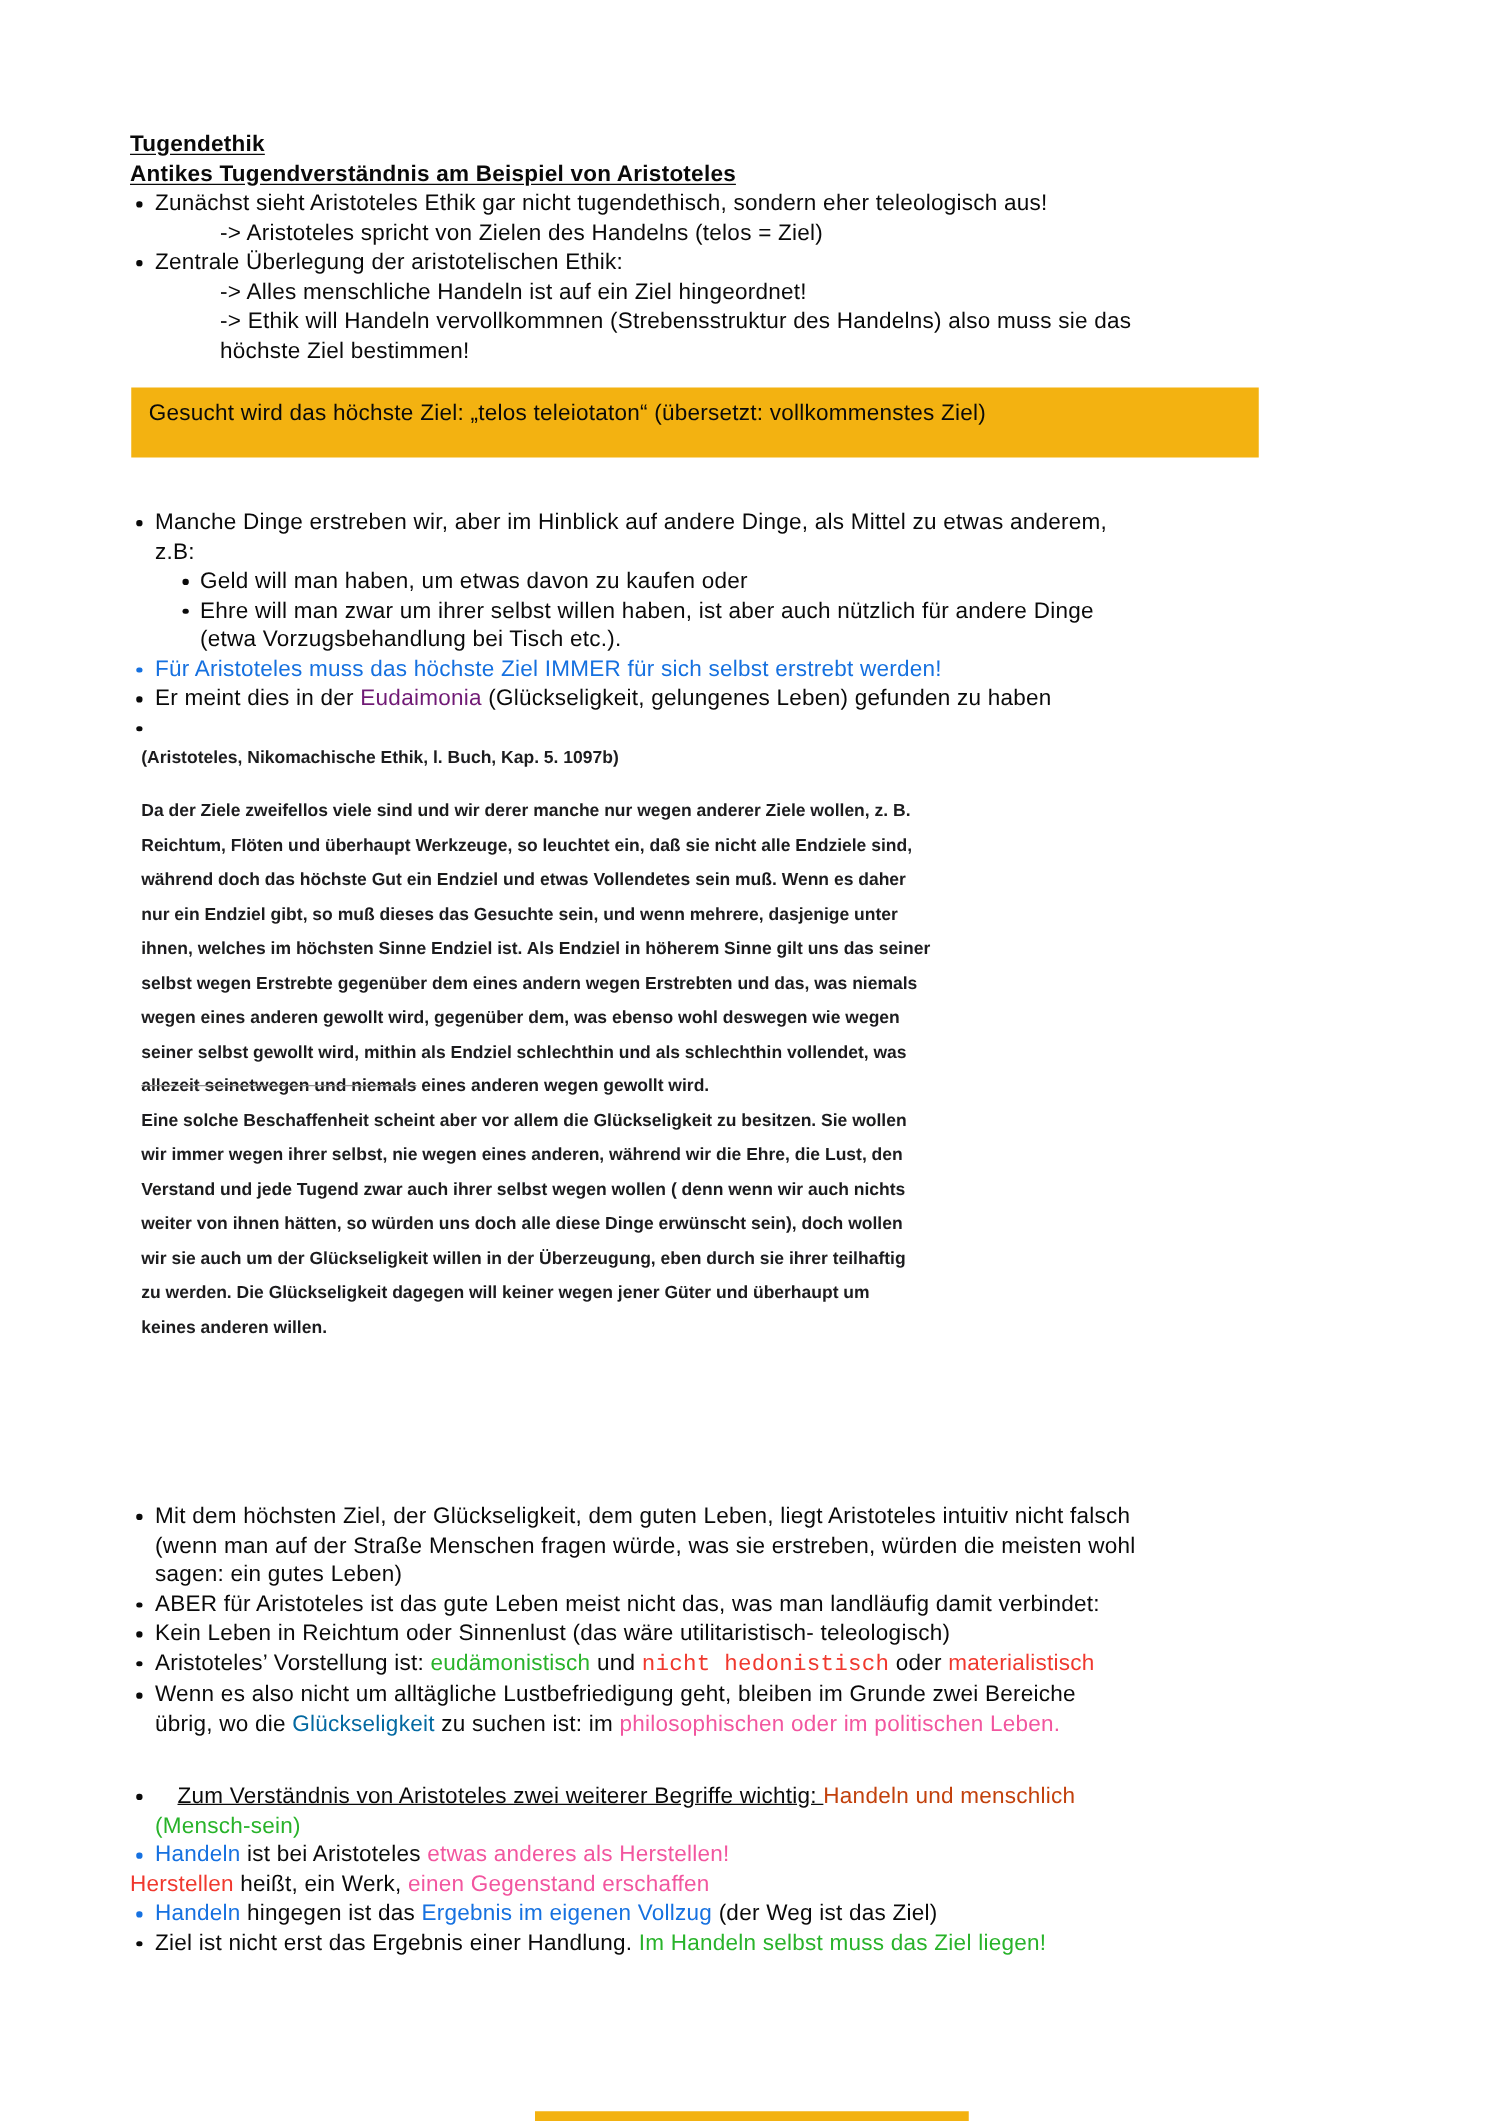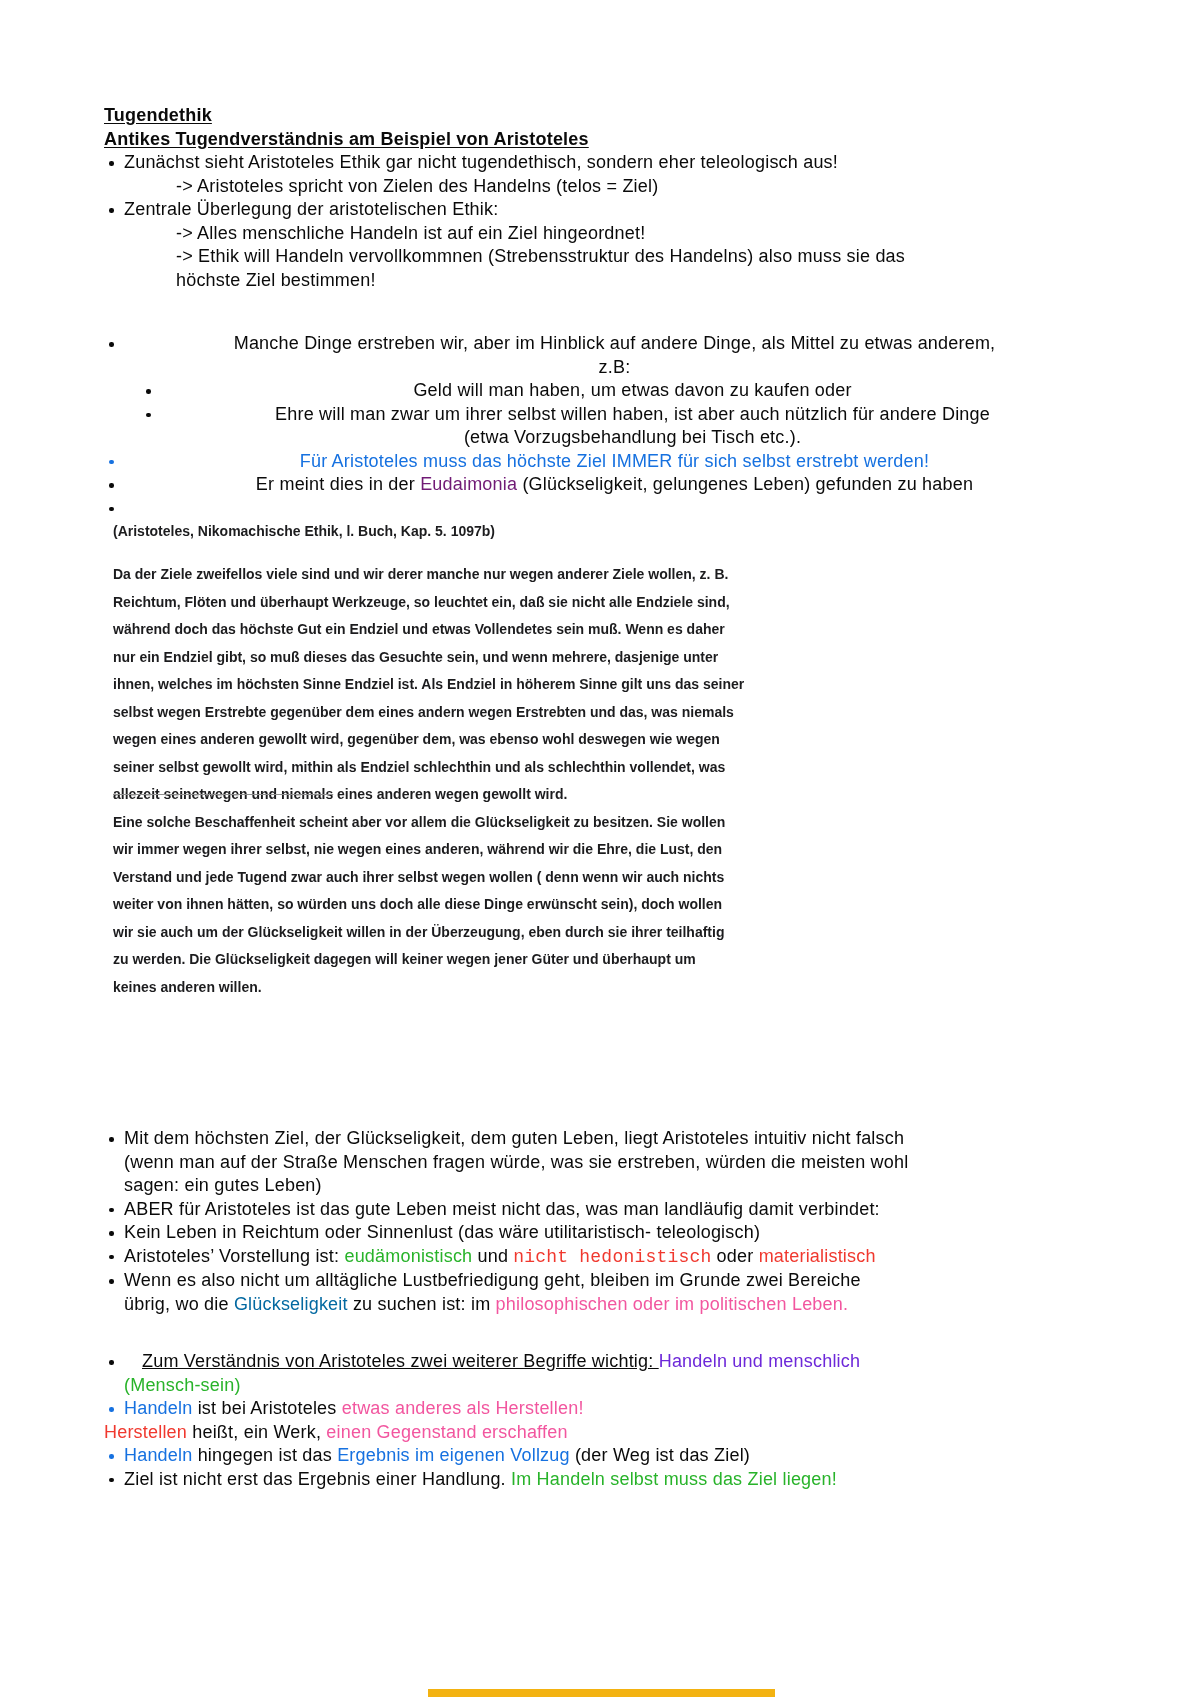--- a/index.html
+++ b/index.html
@@ -29,21 +29,21 @@
   .b1 > .dot{left:5px;}
   .b2 > .dot{left:42px;}
   .hbox{
     margin-top:18px;
     margin-left:1px;
     width:902px;
     height:56px;
     box-sizing:border-box;
     padding:9px 14px;
   }
-  .sec-mid{margin-top:40px;text-align:center;}
+  .sec-mid{margin-top:40px;}
   .quote{
     margin-top:1px;
     margin-left:9px;
     font-weight:bold;
     color:#1c1c1e;
     letter-spacing:0;
   }
   .quote-title{font-size:17.5px;line-height:26px;}
   .quote-source{font-size:14px;line-height:21px;}
   .quote-body{margin-top:19px;font-size:14px;}
@@ -70,20 +70,23 @@
   <div class="hdr">Antikes Tugendverständnis am Beispiel von Aristoteles</div>
 
   <div>
       <div class="row b1"><span class="dot"></span><span>Zunächst sieht Aristoteles Ethik gar nicht tugendethisch, sondern eher teleologisch aus!</span></div>
       <div class="row arrow"><span>-&gt; Aristoteles spricht von Zielen des Handelns (telos = Ziel)</span></div>
       <div class="row b1"><span class="dot"></span><span>Zentrale Überlegung der aristotelischen Ethik:</span></div>
       <div class="row arrow"><span>-&gt; Alles menschliche Handeln ist auf ein Ziel hingeordnet!</span></div>
       <div class="row arrow"><span>-&gt; Ethik will Handeln vervollkommnen (Strebensstruktur des Handelns) also muss sie das</span><br><span>höchste Ziel bestimmen!</span></div>
     </div>
 
+  <div class="hbox" style="background: rgb(243, 178, 17);">
+    <span>Gesucht wird das höchste Ziel: „telos teleiotaton“ (übersetzt: vollkommenstes Ziel)</span>
+  </div>
 
   <div class="sec-mid">
       <div class="row b1"><span class="dot"></span><span>Manche Dinge erstreben wir, aber im Hinblick auf andere Dinge, als Mittel zu etwas anderem,</span><br><span>z.B:</span></div>
       <div class="row b2"><span class="dot"></span><span>Geld will man haben, um etwas davon zu kaufen oder</span></div>
       <div class="row b2"><span class="dot"></span><span>Ehre will man zwar um ihrer selbst willen haben, ist aber auch nützlich für andere Dinge</span><br><span>(etwa Vorzugsbehandlung bei Tisch etc.).</span></div>
       <div class="row b1"><span class="dot" style="background: rgb(22, 113, 224);"></span><span style="color: rgb(22, 113, 224);">Für Aristoteles muss das höchste Ziel IMMER für sich selbst erstrebt werden!</span></div>
       <div class="row b1"><span class="dot"></span><span>Er meint dies in der </span><span style="color: #701a75;">Eudaimonia</span><span> (Glückseligkeit, gelungenes Leben) gefunden zu haben</span></div>
       <div class="row b1" style="min-height: 23.5px;">
         <span class="dot"></span>
       </div>
@@ -113,21 +116,21 @@
 
   <div class="sec-analysis">
       <div class="row b1"><span class="dot"></span><span>Mit dem höchsten Ziel, der Glückseligkeit, dem guten Leben, liegt Aristoteles intuitiv nicht falsch</span><br><span>(wenn man auf der Straße Menschen fragen würde, was sie erstreben, würden die meisten wohl</span><br><span>sagen: ein gutes Leben)</span></div>
       <div class="row b1"><span class="dot"></span><span>ABER für Aristoteles ist das gute Leben meist nicht das, was man landläufig damit verbindet:</span></div>
       <div class="row b1"><span class="dot"></span><span>Kein Leben in Reichtum oder Sinnenlust (das wäre utilitaristisch- teleologisch)</span></div>
       <div class="row b1"><span class="dot"></span><span>Aristoteles’ Vorstellung ist: </span><span style="color: rgb(40, 179, 42);">eudämonistisch</span><span> und </span><span style="color: rgb(240, 56, 46); font-family: Liberation Mono, monospace;">nicht hedonistisch</span><span> oder </span><span style="color: rgb(240, 56, 46);">materialistisch</span></div>
       <div class="row b1"><span class="dot"></span><span>Wenn es also nicht um alltägliche Lustbefriedigung geht, bleiben im Grunde zwei Bereiche</span><br><span>übrig, wo die </span><span style="color: #0369a1;">Glückseligkeit</span><span> zu suchen ist: im </span><span style="color: rgb(242, 86, 159);">philosophischen oder im politischen Leben.</span></div>
     </div>
 
   <div class="sec-concepts">
-      <div class="row b1"><span class="dot"></span><span style="font-weight: normal; text-decoration: underline; margin-left: 18px;">Zum Verständnis von Aristoteles zwei weiterer Begriffe wichtig: </span><span style="color: #6d28d9;">Handeln und menschlich</span><br><span style="color: rgb(40, 179, 42);">(Mensch-sein)</span></div>
+      <div class="row b1"><span class="dot"></span><span style="font-weight: normal; text-decoration: underline; margin-left: 18px;">Zum Verständnis von Aristoteles zwei weiterer Begriffe wichtig: </span><span style="color: #c2410c;">Handeln und menschlich</span><br><span style="color: rgb(40, 179, 42);">(Mensch-sein)</span></div>
       <div class="row b1"><span class="dot" style="background: rgb(22, 113, 224);"></span><span style="color: rgb(22, 113, 224);">Handeln</span><span> ist bei Aristoteles </span><span style="color: rgb(242, 86, 159);">etwas anderes als Herstellen!</span></div>
       <div class="row plain"><span style="color: rgb(240, 56, 46);">Herstellen</span><span> heißt, ein Werk, </span><span style="color: rgb(242, 86, 159);">einen Gegenstand erschaffen</span></div>
       <div class="row b1"><span class="dot" style="background: rgb(22, 113, 224);"></span><span style="color: rgb(22, 113, 224);">Handeln</span><span> hingegen ist das </span><span style="color: rgb(22, 113, 224);">Ergebnis im eigenen Vollzug</span><span> (der Weg ist das Ziel)</span></div>
       <div class="row b1"><span class="dot"></span><span>Ziel ist nicht erst das Ergebnis einer Handlung. </span><span style="color: rgb(40, 179, 42);">Im Handeln selbst muss das Ziel liegen!</span></div>
     </div>
 
   <div class="bottom-strip" style="background: rgb(243, 178, 17);"></div>
 
 </div>
 

